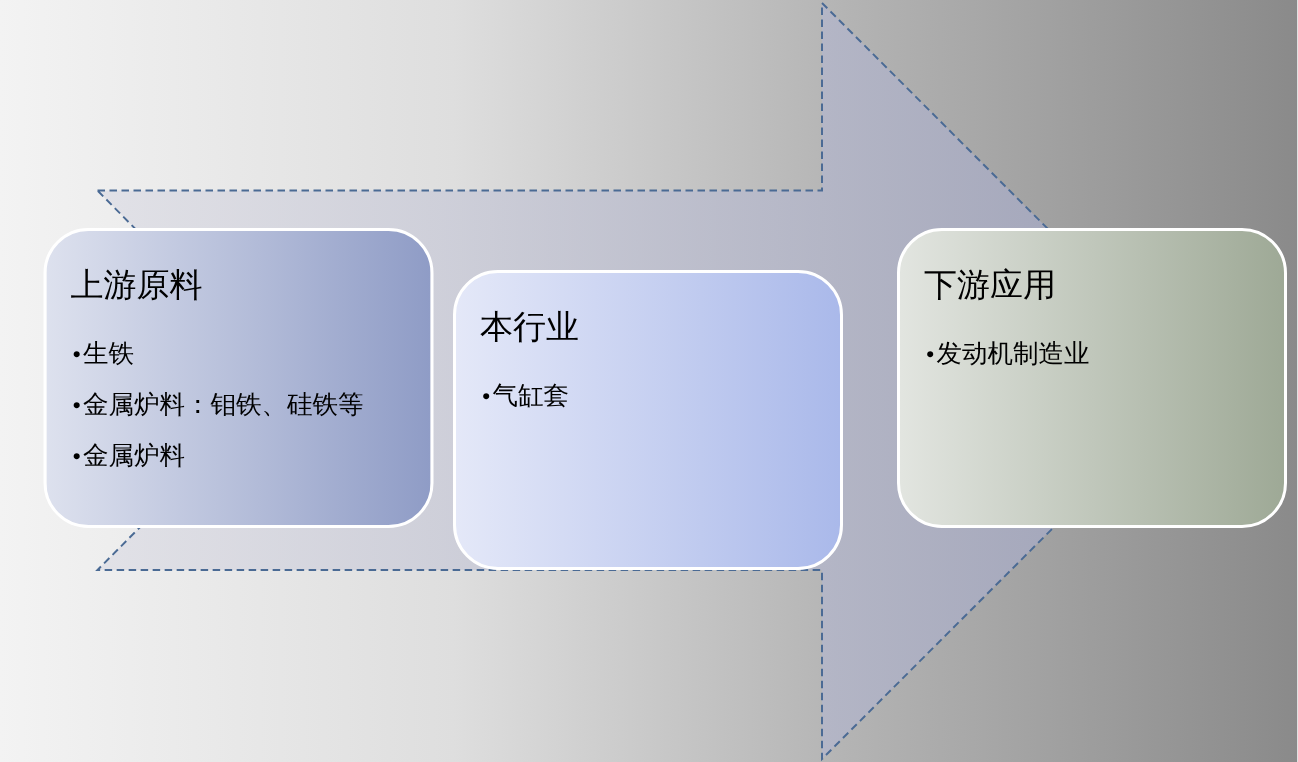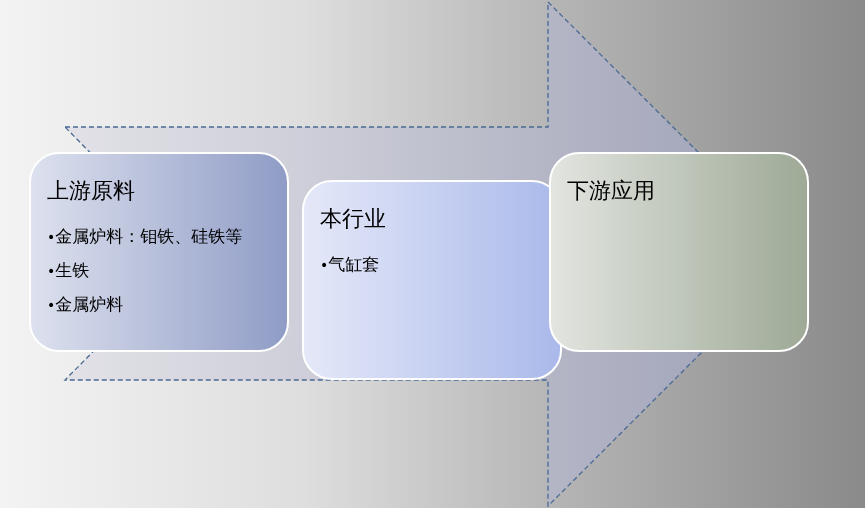--- a/index.html
+++ b/index.html
@@ -5,21 +5,21 @@
   html, body { margin:0; padding:0; }
   body { width:865px; height:508px; position:relative; overflow:hidden;
     font-family: "DejaVu Sans", "Liberation Sans", sans-serif; }
   .bg { position:absolute; left:0; top:0; width:865px; height:508px;
     background: linear-gradient(to right, #f3f3f3 0%, #dedede 35%, #b4b4b4 65%, #8a8a8a 100%); }
   svg.arrow { position:absolute; left:0; top:0; }
   .box { position:absolute; top:152px; height:200px; border:2px solid #ffffff;
     border-radius:30px; box-sizing:border-box; padding:22px 28px 0 16px; }
   .box1 { left:29px; width:260px; background: linear-gradient(to right, #dde1ee, #8f9cc6); }
   .box2 { left:302px; width:260px; background: linear-gradient(to right, #e4e8f8, #aab9ea); margin-top: 28px; }
-  .box3 { left:549px; width:260px; background: linear-gradient(to right, #e2e5e0, #9ea996); }
+  .box3 { left:598px; width:260px; background: linear-gradient(to right, #e2e5e0, #9ea996); }
   .title { font-size:22px; color:#000; margin:0 0 14px 0; line-height:30px; }
   ul { list-style:none; margin:0; padding:0; }
   li { font-size:17px; line-height:33px; color:#000; white-space:nowrap; }
   li .dot { font-size:14px; }
 </style>
 </head>
 <body>
 
 <div class="bg"></div>
 
@@ -29,28 +29,31 @@
       <stop offset="0" stop-color="#dcdce4" stop-opacity="0.7"></stop>
       <stop offset="1" stop-color="#9ea2bc" stop-opacity="0.85"></stop>
     </linearGradient>
   </defs>
   <polygon points="65,127 548,127 548,2 800,254 548,506 548,380 65,380 190,254" fill="url(#ag)" stroke="#4a6a94" stroke-width="1.3" stroke-dasharray="5,3"></polygon>
 </svg>
 
 <div class="box box1">
   <div class="title">上游原料</div>
   <ul>
+    <li><span class="dot">•</span><span>生铁</span></li>
     <li><span class="dot">•</span><span>金属炉料：钼铁、硅铁等</span></li>
-    <li><span class="dot">•</span><span>生铁</span></li>
     <li><span class="dot">•</span><span>金属炉料</span></li>
   </ul>
 </div>
 
 <div class="box box2">
   <div class="title">本行业</div>
   <ul>
     <li><span class="dot">•</span><span>气缸套</span></li>
   </ul>
 </div>
 
 <div class="box box3">
   <div class="title">下游应用</div>
+  <ul>
+    <li><span class="dot">•</span><span>发动机制造业</span></li>
+  </ul>
 </div>
 
 </body></html>

